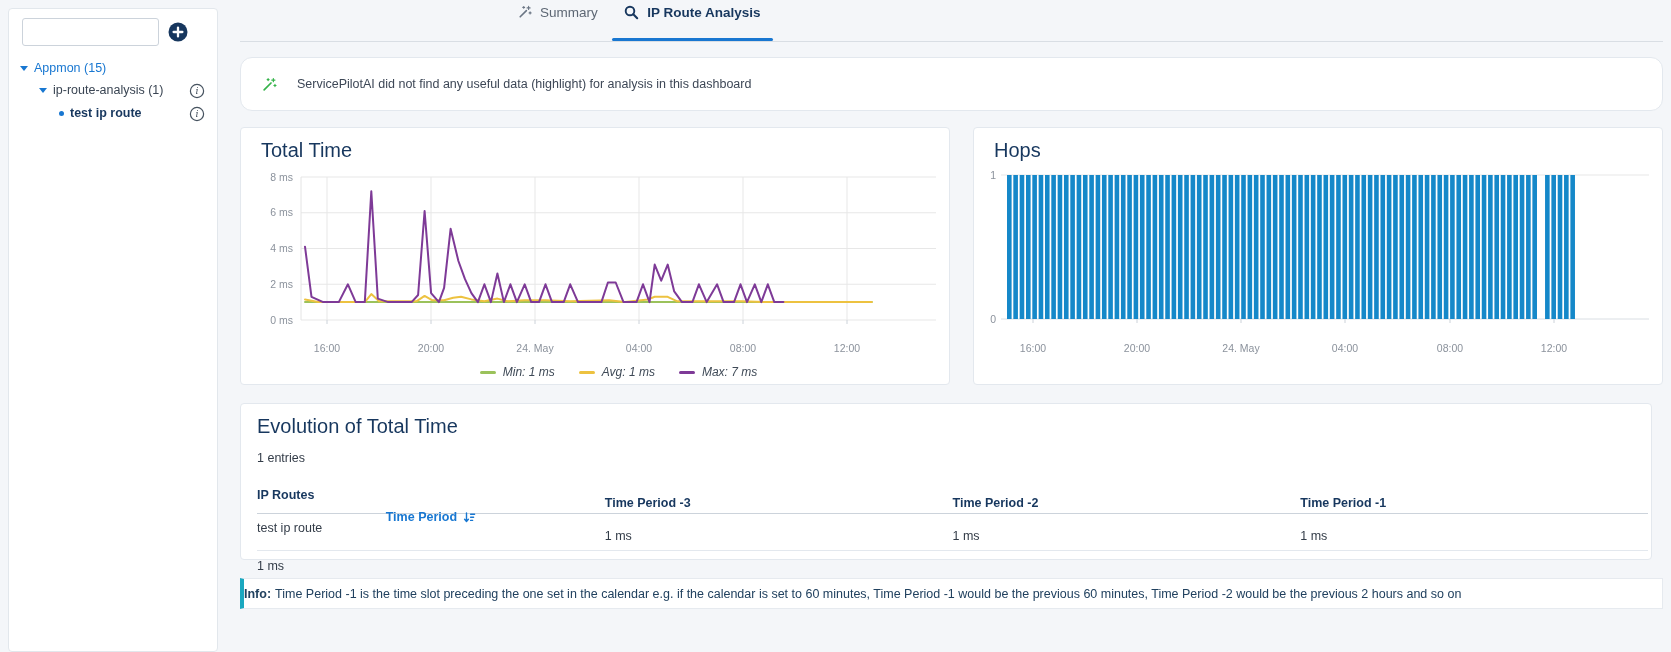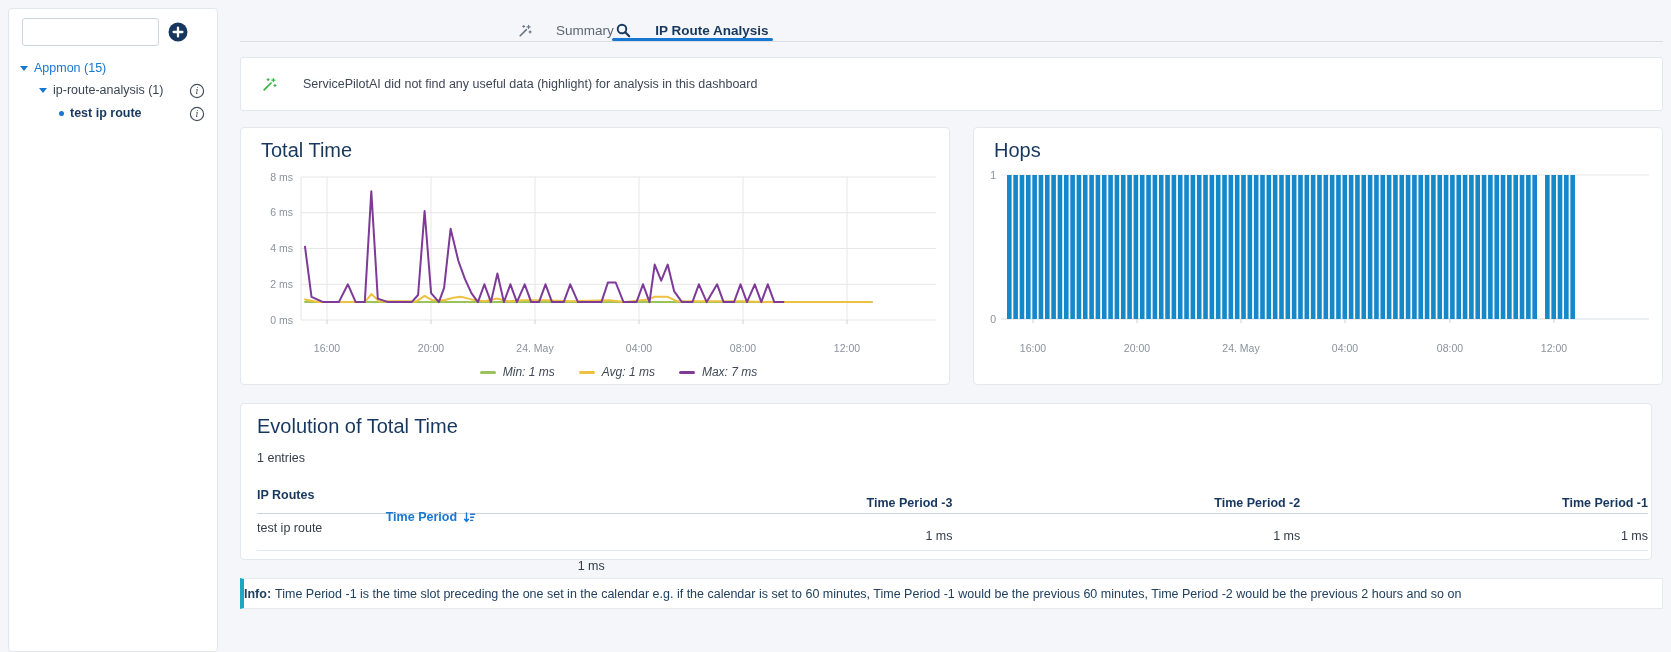--- a/index.html
+++ b/index.html
@@ -18,49 +18,49 @@
   .row-group{left:30px;top:74px;color:#3a4553;}
   .row-leaf{left:50px;top:97px;color:#17375e;font-weight:700;}
   .caret{width:0;height:0;border-left:4px solid transparent;border-right:4px solid transparent;
          border-top:5px solid #1877d1;margin-right:6px;flex:0 0 auto;}
   .bullet{width:5px;height:5px;border-radius:50%;background:#1877d1;margin-right:6px;flex:0 0 auto;}
   .info-ico{position:absolute;left:180px;width:16px;height:16px;cursor:pointer;}
   .info-group{top:74px;}
   .info-leaf{top:97px;}
   
   .main{position:absolute;left:240px;top:0;width:1423px;height:652px;}
-  .tab{position:absolute;top:5px;height:33px;display:flex;align-items:flex-end;gap:24px;
+  .tab{position:absolute;top:5px;height:33px;display:flex;align-items:flex-start;gap:8px;
        font-size:13.5px;cursor:pointer;}
   .tab-summary{left:262px;padding:0 16px;color:#5d6774;}
   .tab-active{left:372px;width:161px;justify-content:center;color:#17375e;font-weight:700;}
   .tabline{position:absolute;left:0;top:41px;width:1423px;height:1px;background:#d9dee4;}
   .tab-underline{position:absolute;left:372px;top:38px;width:161px;height:3px;background:#1877d1;border-radius:2px;}
   .banner{position:absolute;left:0;top:57px;width:1423px;height:54px;background:#fff;border:1px solid #e3e8ee;
-          border-radius:3px;box-sizing:border-box;display:flex;align-items:center;gap:26px;padding:12px 21px;
+          border-radius:12px;box-sizing:border-box;display:flex;align-items:center;gap:20px;padding:12px 21px;
           font-size:12.5px;color:#3d4756;}
   .card{position:absolute;background:#fff;border:1px solid #e3e8ee;border-radius:4px;box-sizing:border-box;}
   #card-tt{left:0;top:127px;width:710px;height:258px;}
   #card-hops{left:733px;top:127px;width:690px;height:258px;}
   .card-title{position:absolute;left:20px;top:11px;font-size:20px;color:#17375e;}
   .chart-svg{position:absolute;left:0;top:0;}
   .legend{position:absolute;display:flex;justify-content:center;align-items:center;gap:24px;
           font-size:12px;color:#3f4a57;font-style:italic;}
   #legend-tt{left:60px;top:237px;width:635px;}
   #legend-hops{left:27px;top:237px;width:648px;}
   .legend-item{display:flex;align-items:center;gap:7px;cursor:pointer;}
   .sw-line{width:16px;height:3px;border-radius:2px;}
   .sw-dot{width:11px;height:11px;border-radius:50%;}
   
   #card-table{left:0;top:403px;width:1412px;height:157px;}
   .tbl-entries{position:absolute;left:16px;top:47px;font-size:12.5px;color:#333c48;}
   .tbl-head,.tbl-row{position:absolute;left:16px;width:1391px;display:grid;
           grid-template-columns:repeat(4,1fr);align-items:center;}
   .tbl-head{top:76px;height:33px;border-bottom:1px solid #ccd3db;font-weight:700;font-size:12.5px;color:#17375e;}
   .tbl-row{top:109px;height:37px;border-bottom:1px solid #e3e8ee;font-size:12.5px;color:#333c48;}
-  .cell-c{text-align:right;margin-top:16px;}
+  .cell-c{text-align:left;margin-top:16px;}
   .th-sorted{color:#1877d1;display:flex;align-items:center;justify-content:center;gap:6px;cursor:pointer;}
   
   .infobar{position:absolute;left:0;top:578px;width:1423px;height:31px;background:#fff;
            border:1px solid #e6eaef;border-left:4px solid #1ba8c0;box-sizing:border-box;
            display:flex;align-items:center;font-size:12.5px;color:#21415f;white-space:nowrap;}
   .infobar b{margin-right:4px;}
 </style>
 </head>
 <body>
 

